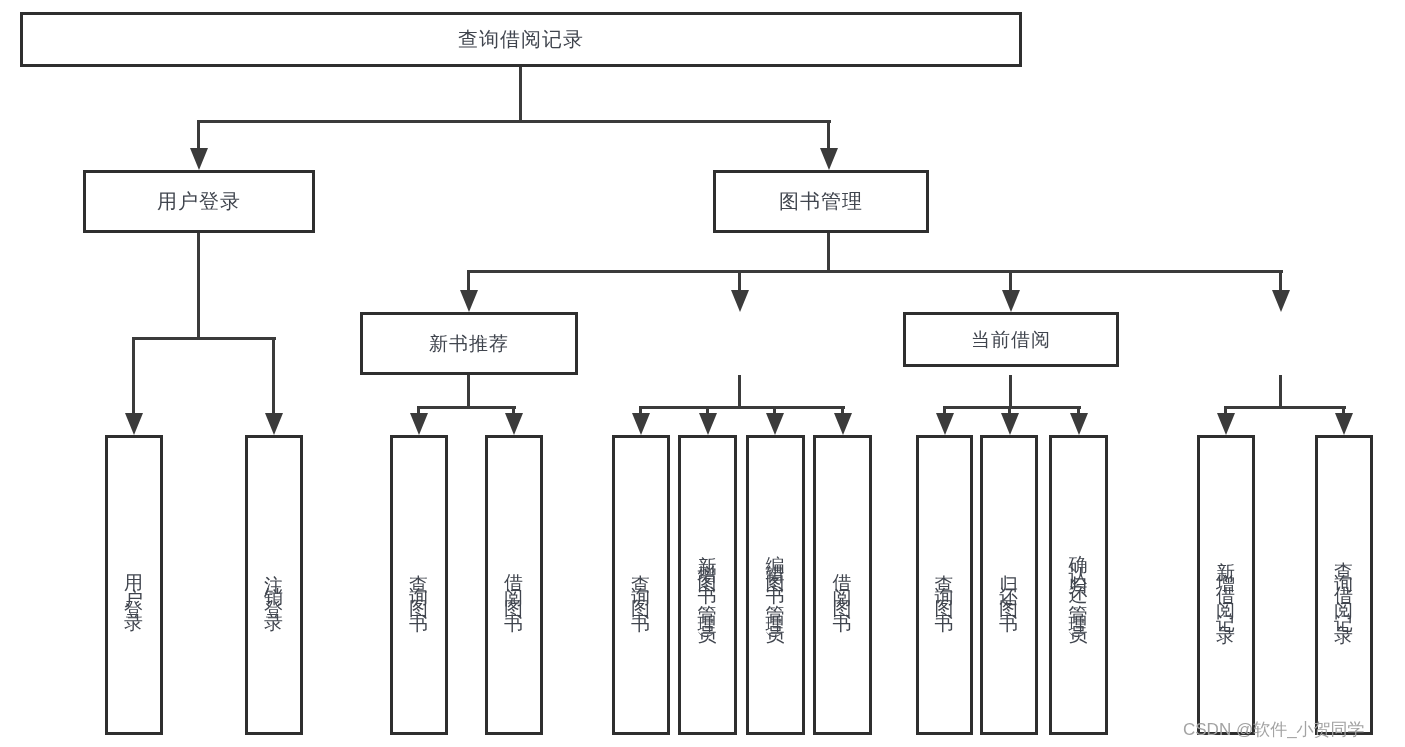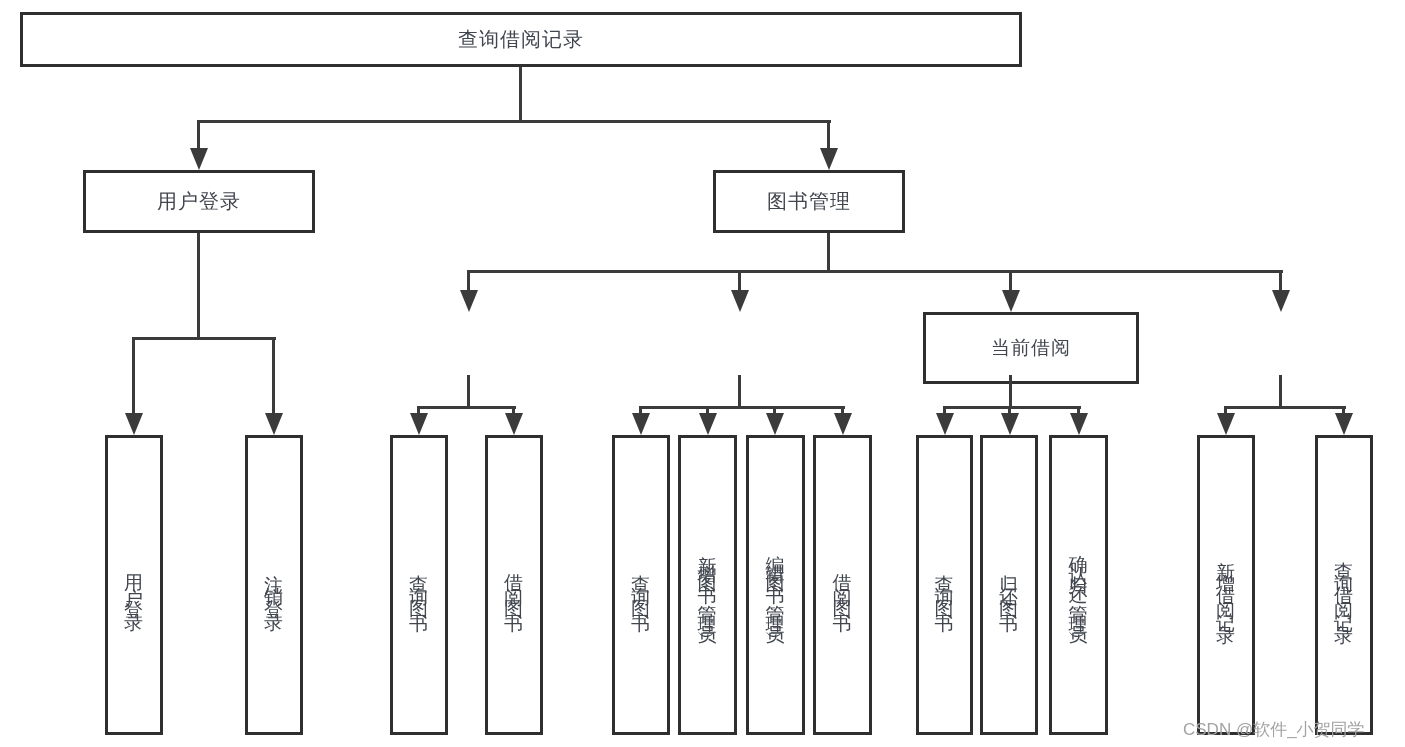--- a/index.html
+++ b/index.html
@@ -76,21 +76,21 @@
   <div class="vl" style="left:519px; top:67px; height:56px;"></div>
   <div class="hl" style="left:197px; top:120px; width:634px;"></div>
   <div class="vl" style="left:197px; top:123px; height:27px;"></div>
   <div class="arrow" style="left:190px; top:148px;"></div>
   <div class="vl" style="left:827px; top:123px; height:27px;"></div>
   <div class="arrow" style="left:820px; top:148px;"></div>
 
   <div class="box" style="left:83px; top:170px; width:232px; height:63px;">
     <span>用户登录</span>
   </div>
-  <div class="box" style="left:713px; top:170px; width:192px; height:63px;">
+  <div class="box" style="left:713px; top:170px; width:216px; height:63px;">
     <span>图书管理</span>
   </div>
 
   <div class="vl" style="left:197px; top:233px; height:107px;"></div>
   <div class="hl" style="left:132px; top:337px; width:144px;"></div>
   <div class="vl" style="left:132px; top:340px; height:75px;"></div>
   <div class="arrow" style="left:125px; top:413px;"></div>
   <div class="vl" style="left:272px; top:340px; height:75px;"></div>
   <div class="arrow" style="left:265px; top:413px;"></div>
 
@@ -98,21 +98,24 @@
   <div class="hl" style="left:467px; top:270px; width:816px;"></div>
   <div class="vl" style="left:467px; top:273px; height:19px;"></div>
   <div class="arrow" style="left:460px; top:290px;"></div>
   <div class="vl" style="left:738px; top:273px; height:19px;"></div>
   <div class="arrow" style="left:731px; top:290px;"></div>
   <div class="vl" style="left:1009px; top:273px; height:19px;"></div>
   <div class="arrow" style="left:1002px; top:290px;"></div>
   <div class="vl" style="left:1279px; top:273px; height:19px;"></div>
   <div class="arrow" style="left:1272px; top:290px;"></div>
 
-  <div class="box level3" style="left:903px; top:312px; width:216px; height:72px;margin-left:20px;">
+  <div class="box level3" style="left:360px; top:312px; width:218px; height:63px;">
+    <span>新书推荐</span>
+  </div>
+  <div class="box level3" style="left:903px; top:312px; width:216px; height:55px;">
     <span>当前借阅</span>
   </div>
 
   <div class="vl" style="left:467px; top:375px; height:34px;"></div>
   <div class="hl" style="left:417px; top:406px; width:99px;"></div>
   <div class="vl" style="left:417px; top:409px; height:7px;"></div>
   <div class="arrow" style="left:410px; top:413px;"></div>
   <div class="vl" style="left:512px; top:409px; height:7px;"></div>
   <div class="arrow" style="left:505px; top:413px;"></div>
 

